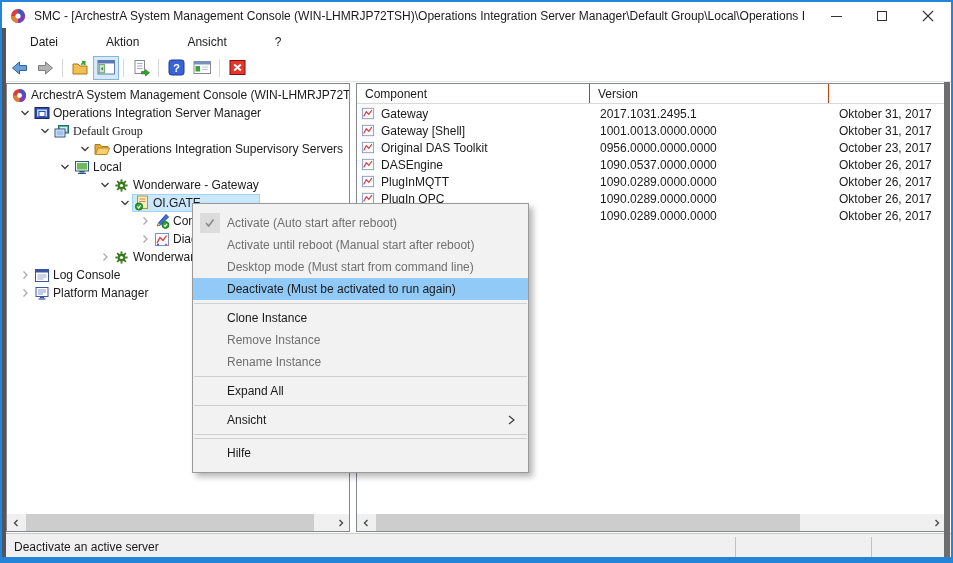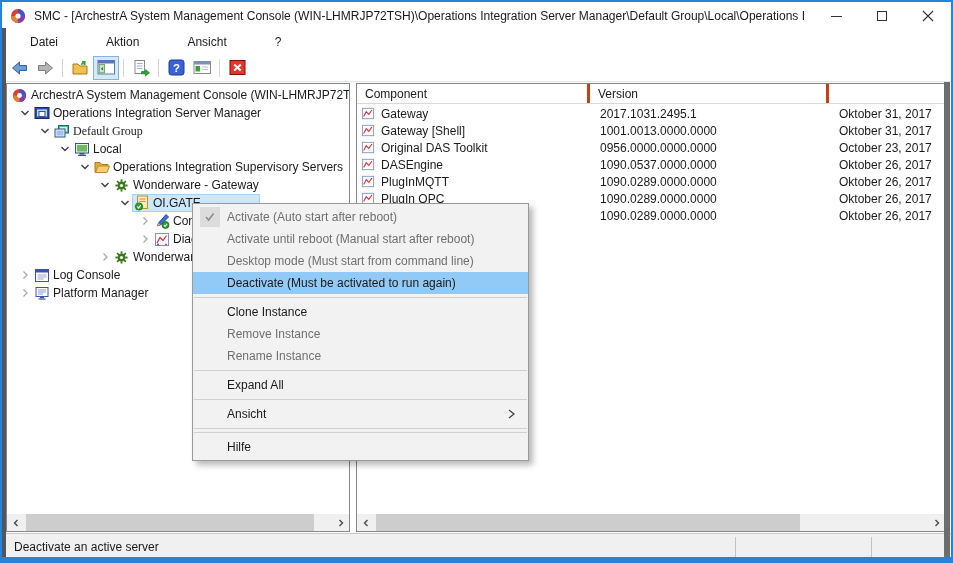--- a/index.html
+++ b/index.html
@@ -38,21 +38,21 @@
   
   .tree{position:absolute;left:0;top:2px;width:100%;}
   .trow{height:18px;display:flex;align-items:center;white-space:nowrap;}
   .chev{width:16px;height:16px;flex:none;display:flex;align-items:center;justify-content:center;}
   .ticon{width:17px;height:16px;flex:none;display:flex;align-items:center;justify-content:center;margin-right:3px;}
   .tlabel{white-space:nowrap;}
   .hl{display:flex;align-items:center;background:#cce8ff;outline:1px solid #a3d3f3;padding-right:58px;}
 
   
   .lheader{position:absolute;left:0;top:0;width:100%;height:20px;display:flex;border-bottom:1px solid #d9d9d9;background:#fff;}
-  .hcell{display:flex;align-items:center;padding-left:8px;border-right:3px solid #c2410c;height:100%;}
+  .hcell{display:flex;align-items:center;padding-left:8px;border-right:1px solid #c2410c;height:100%;}
   .hc1{width:233px;}.hc2{width:239px;}.hc3{flex:1;border-right:none;}
   .lrows{position:absolute;left:0;top:21px;width:100%;}
   .lrow{height:17px;display:flex;align-items:center;}
   .lc1{width:233px;display:flex;align-items:center;padding-left:4px;overflow:hidden;}
   .lc1 .licon{width:16px;height:14px;flex:none;display:flex;align-items:center;margin-right:4px;}
   .lc2{width:239px;padding-left:10px;}
   .lc3{flex:1;padding-left:10px;}
 
   
   .hscroll{position:absolute;left:0;bottom:0;height:17px;width:100%;background:#f0f0f0;display:flex;align-items:center;}
@@ -60,21 +60,21 @@
   .strack{position:relative;flex:1;height:17px;}
   .sthumb{position:absolute;top:0;height:17px;background:#cdcdcd;}
 
   
   .statusbar{position:absolute;left:0;top:531px;width:953px;height:26px;background:#f0f0f0;border-top:1px solid #c9c9c9;display:flex;align-items:center;z-index:5;}
   .statusbar .stext{padding-left:12px;}
   .ssep{position:absolute;top:3px;width:1px;height:20px;background:#c2c2c2;}
 
   
   .ctx{position:absolute;left:190px;top:201px;width:337px;background:#f2f2f2;border:1px solid #999;
-       box-shadow:4px 4px 6px rgba(0,0,0,.28);z-index:50;padding:2px 0;}
+       box-shadow:4px 4px 6px rgba(0,0,0,.28);z-index:50;padding:8px 0;}
   .ci{height:22px;display:flex;align-items:center;position:relative;}
   .ci .gut{width:34px;height:22px;flex:none;display:flex;align-items:center;justify-content:center;}
   .ci .chkbox{width:20px;height:20px;background:#dcdcdc;display:flex;align-items:center;justify-content:center;}
   .ci.disabled .cilabel{color:#6f6f6f;}
   .ci.hi{background:#91c9f7;}
   .ci .subarrow{position:absolute;right:10px;top:4px;}
   .csep{height:1px;background:#d0d0d0;margin:3px 1px;}
 </style>
 </head>
 <body>
@@ -215,50 +215,50 @@
           <svg width="16" height="15" viewBox="0 0 16 15">
               <rect x="4.5" y="1.5" width="10" height="7.5" fill="#57b3ad" stroke="#1f6c66"></rect>
               <rect x="6" y="3" width="7" height="4.5" fill="#d2efec"></rect>
               <rect x="1" y="5" width="10" height="8" fill="#e9f1fa" stroke="#33557e"></rect>
               <rect x="2.5" y="6.5" width="7" height="5" fill="#9fc2e8"></rect>
             </svg>
         </span>
         <span class="tlabel">Default Group</span>
       </div>
 
+      <div class="trow" style="padding-left:70px;">
+        <span class="chev">
+            <svg width="12" height="12" viewBox="0 0 12 12">
+              <path d="M2.5 4 L6 7.5 L9.5 4" fill="none" stroke="#3c3c3c" stroke-width="1.3"></path>
+            </svg>
+          </span>
+        <span class="ticon">
+          <svg width="16" height="15" viewBox="0 0 16 15">
+              <path d="M1 12.5 V2.5 H6 L7.8 4.5 H14 V6" fill="#e3a93c" stroke="#a8791f"></path>
+              <path d="M1.5 12.5 L4 6 H15.5 L13 12.5 Z" fill="#f6ce6e" stroke="#b98a2a"></path>
+            </svg>
+        </span>
+        <span class="tlabel">Operations Integration Supervisory Servers</span>
+      </div>
+
       <div class="trow" style="padding-left:50px;">
         <span class="chev">
             <svg width="12" height="12" viewBox="0 0 12 12">
               <path d="M2.5 4 L6 7.5 L9.5 4" fill="none" stroke="#3c3c3c" stroke-width="1.3"></path>
             </svg>
           </span>
         <span class="ticon">
           <svg width="16" height="15" viewBox="0 0 16 15">
               <rect x="1.5" y="1.5" width="13" height="9.5" fill="#eef4ec" stroke="#33557e"></rect>
               <rect x="3" y="3" width="10" height="6.5" fill="#6dbb5e"></rect>
               <rect x="5.5" y="11" width="5" height="1.6" fill="#33557e"></rect>
               <rect x="4" y="12.8" width="8" height="1.2" fill="#33557e"></rect>
             </svg>
         </span>
         <span class="tlabel">Local</span>
-      </div>
-
-      <div class="trow" style="padding-left:70px;">
-        <span class="chev">
-            <svg width="12" height="12" viewBox="0 0 12 12">
-              <path d="M2.5 4 L6 7.5 L9.5 4" fill="none" stroke="#3c3c3c" stroke-width="1.3"></path>
-            </svg>
-          </span>
-        <span class="ticon">
-          <svg width="16" height="15" viewBox="0 0 16 15">
-              <path d="M1 12.5 V2.5 H6 L7.8 4.5 H14 V6" fill="#e3a93c" stroke="#a8791f"></path>
-              <path d="M1.5 12.5 L4 6 H15.5 L13 12.5 Z" fill="#f6ce6e" stroke="#b98a2a"></path>
-            </svg>
-        </span>
-        <span class="tlabel">Operations Integration Supervisory Servers</span>
       </div>
 
       <div class="trow" style="padding-left:90px;">
         <span class="chev">
             <svg width="12" height="12" viewBox="0 0 12 12">
               <path d="M2.5 4 L6 7.5 L9.5 4" fill="none" stroke="#3c3c3c" stroke-width="1.3"></path>
             </svg>
           </span>
         <span class="ticon">
           <svg width="15" height="15" viewBox="0 0 16 16">

